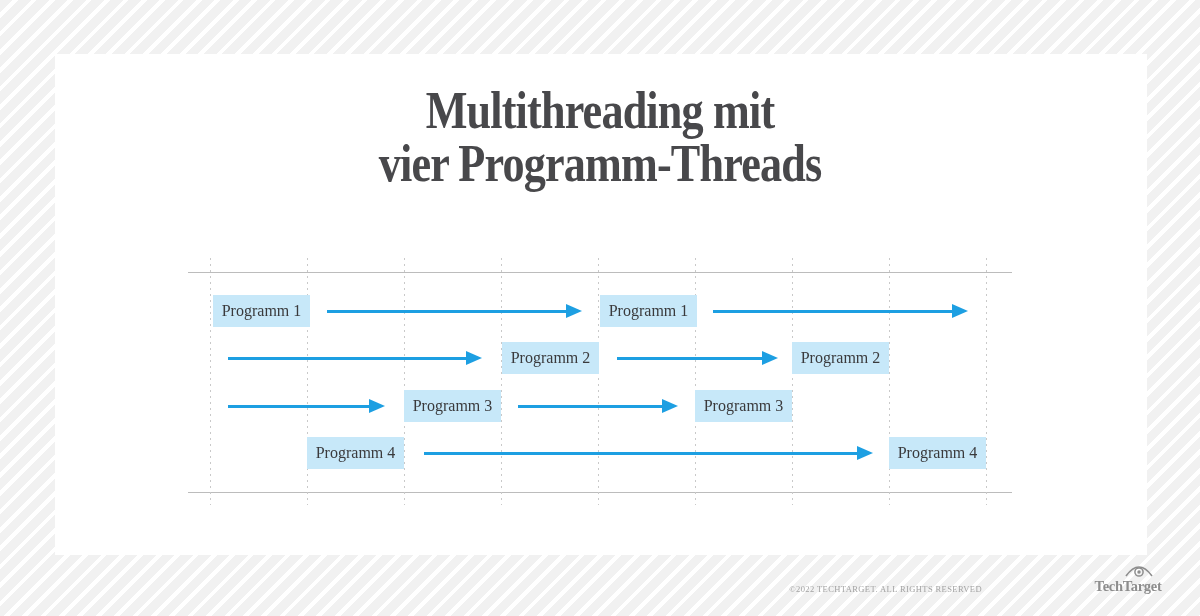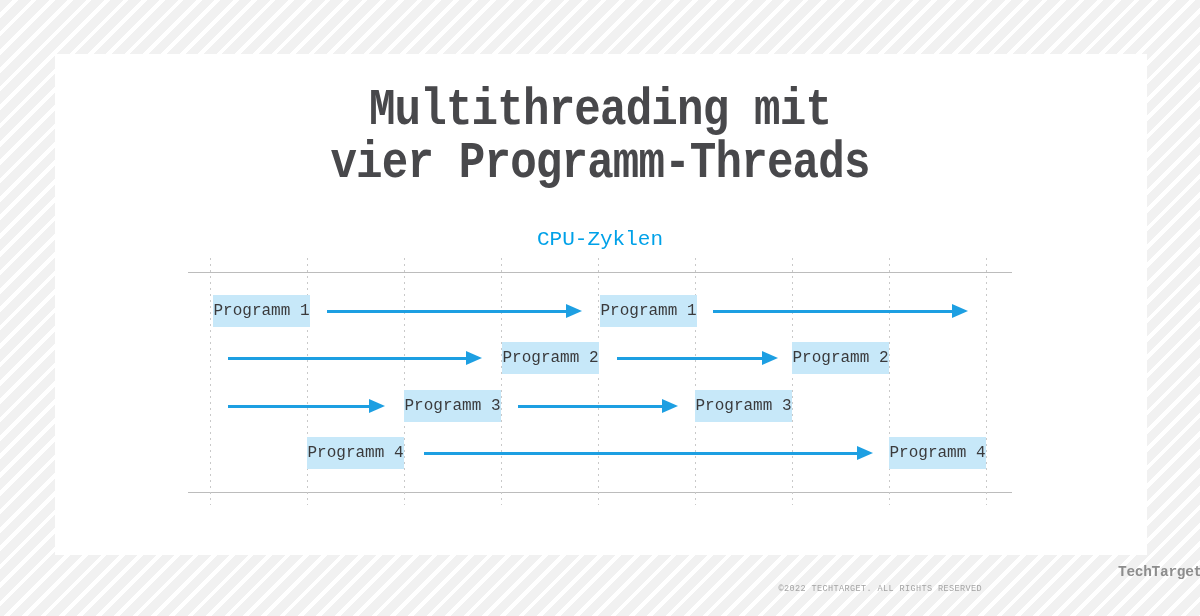--- a/index.html
+++ b/index.html
@@ -1,20 +1,20 @@
 <!DOCTYPE html>
 <html style="--title: #48484b; --blue-text: #00a1e8; --arrow-blue: #1d9fe2; --box-fill: #c7e8f9; --box-text: #3a3a3c; --frame-line: #bcbcbc; --dashed-line: #c9c9c9; --footer-text: #a3a3a3; --logo: #8d8d8d;"><head>
 <meta charset="utf-8">
 <style>
   html,body{margin:0;padding:0;}
   .page{
     position:relative;
     width:1200px;height:616px;
     overflow:hidden;
-    font-family:Liberation Mono, monospace;
+    font-family:Liberation Serif, serif;
     background:repeating-linear-gradient(135deg,#f1f1f1 0,#f1f1f1 9px,#ffffff 9px,#ffffff 13px);
   }
   .card{
     position:absolute;left:55px;top:54px;width:1092px;height:501px;
     background:#ffffff;
   }
   .title{
     position:absolute;left:0;right:0;top:84px;margin:0;
     text-align:center;
     font-size:52px;line-height:53px;font-weight:bold;letter-spacing:-1px;
@@ -47,38 +47,37 @@
     border-top:7px solid transparent;border-bottom:7px solid transparent;
     border-left:16px solid var(--arrow-blue,#1d9fe2);
   }
   .footer{position:absolute;left:0;top:560px;width:1092px;height:56px;}
   .copyright{
     position:absolute;right:110px;top:24px;
     font-size:8.5px;letter-spacing:.4px;color:var(--footer-text,#a3a3a3);
   }
   .brand{
     position:absolute;left:1096px;top:3px;width:64px;
-    display:flex;flex-direction:row;align-items:center;
+    display:flex;flex-direction:column;align-items:center;
   }
   .brand svg{margin-left:22px;display:block;}
   .brand-name{
     font-size:14.5px;font-weight:bold;letter-spacing:-.3px;
     color:var(--logo,#8d8d8d);margin-top:1px;
   }
 </style>
 </head>
 <body>
 
 <div class="page">
 
   <div class="card"></div>
 
   <h1 class="title"><span>Multithreading mit</span><br><span>vier Programm-Threads</span></h1>
 
-  <div class="cpu-label">CPU-Zyklen</div>
 
 
   <div class="diagram-layer" id="diagram">
       <div class="hline" style="left: 188px; top: 272px; width: 824px;"></div>
       <div class="hline" style="left: 188px; top: 492px; width: 824px;"></div>
       <div class="vdash" style="left: 210px; top: 258px; height: 247px;"></div>
       <div class="vdash" style="left: 307px; top: 258px; height: 247px;"></div>
       <div class="vdash" style="left: 404px; top: 258px; height: 247px;"></div>
       <div class="vdash" style="left: 501px; top: 258px; height: 247px;"></div>
       <div class="vdash" style="left: 598px; top: 258px; height: 247px;"></div>

